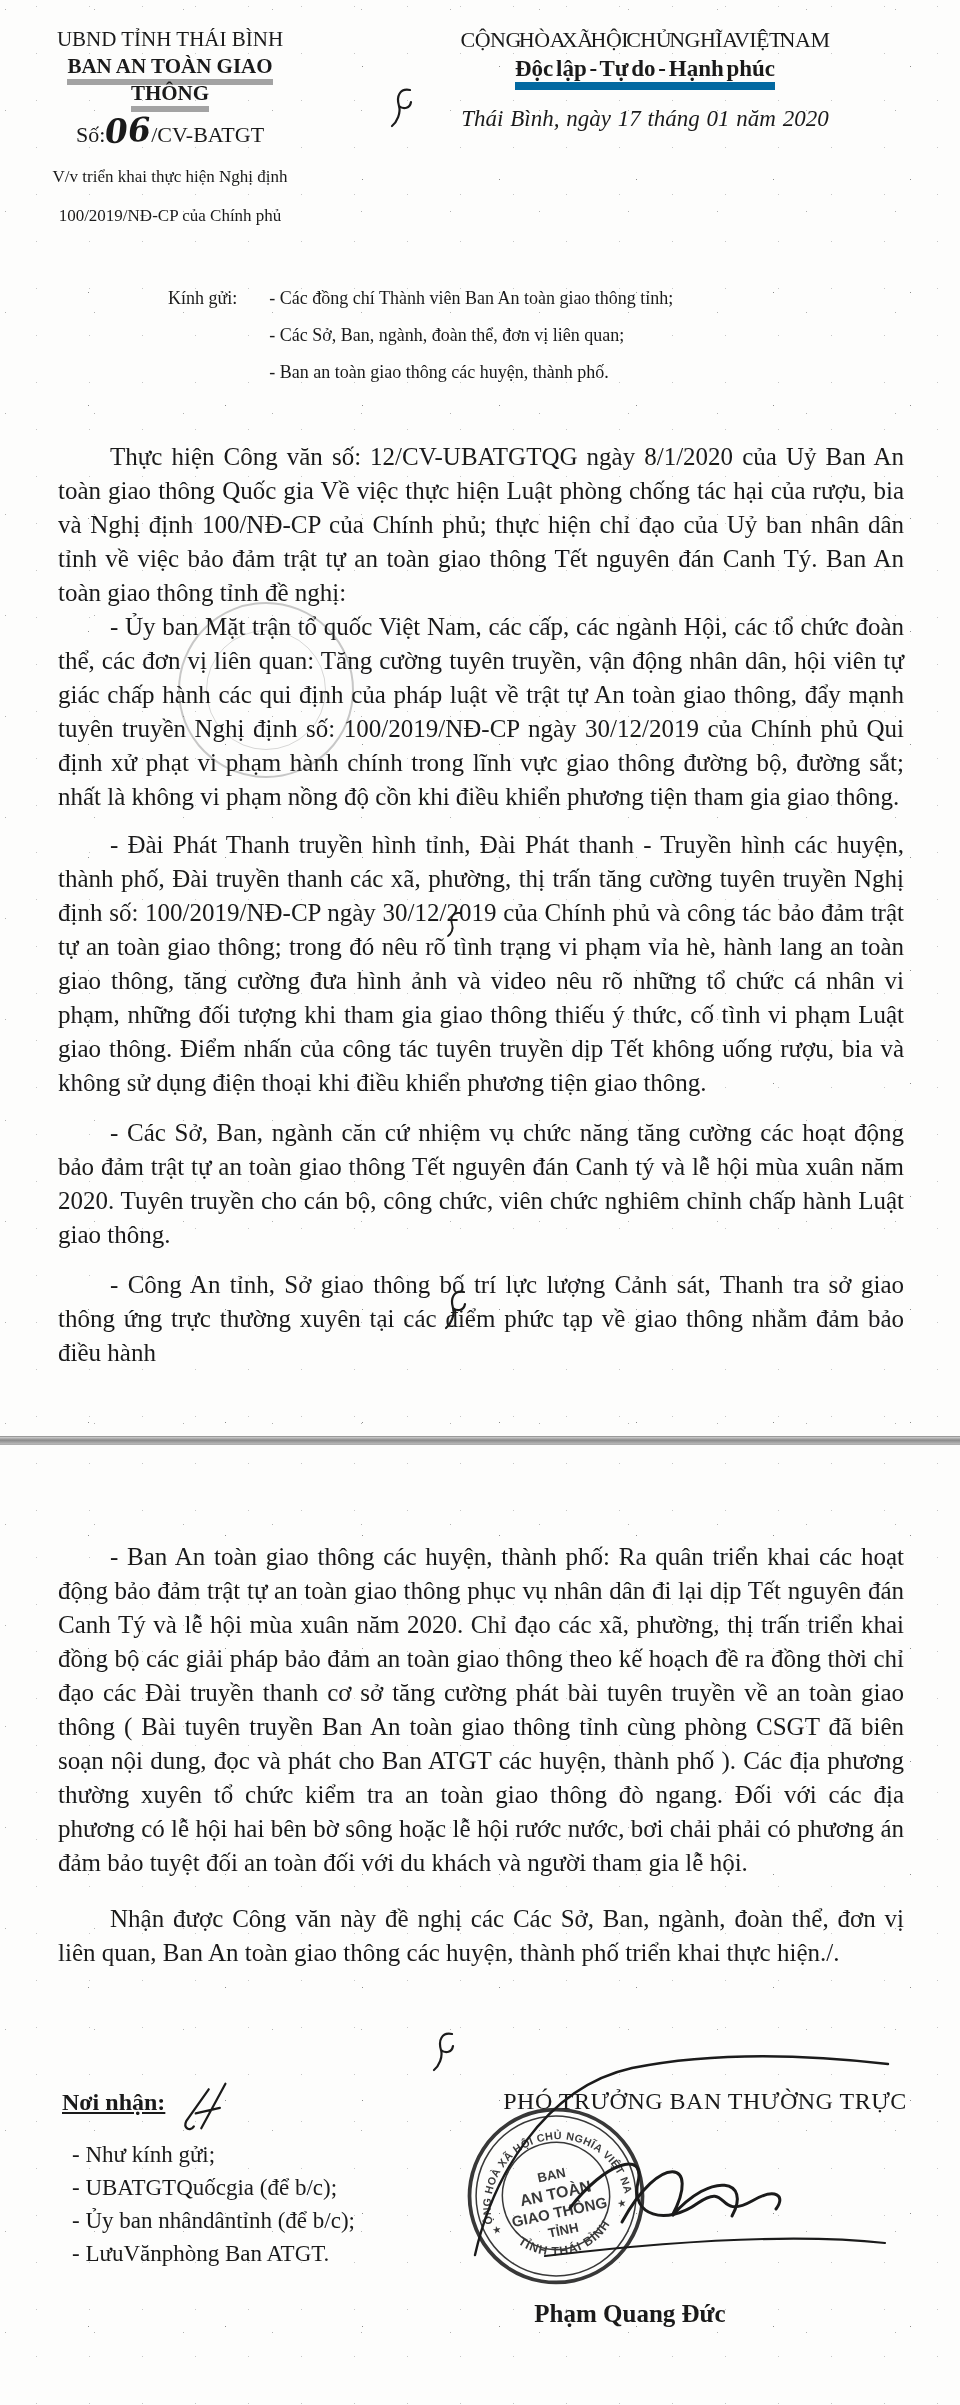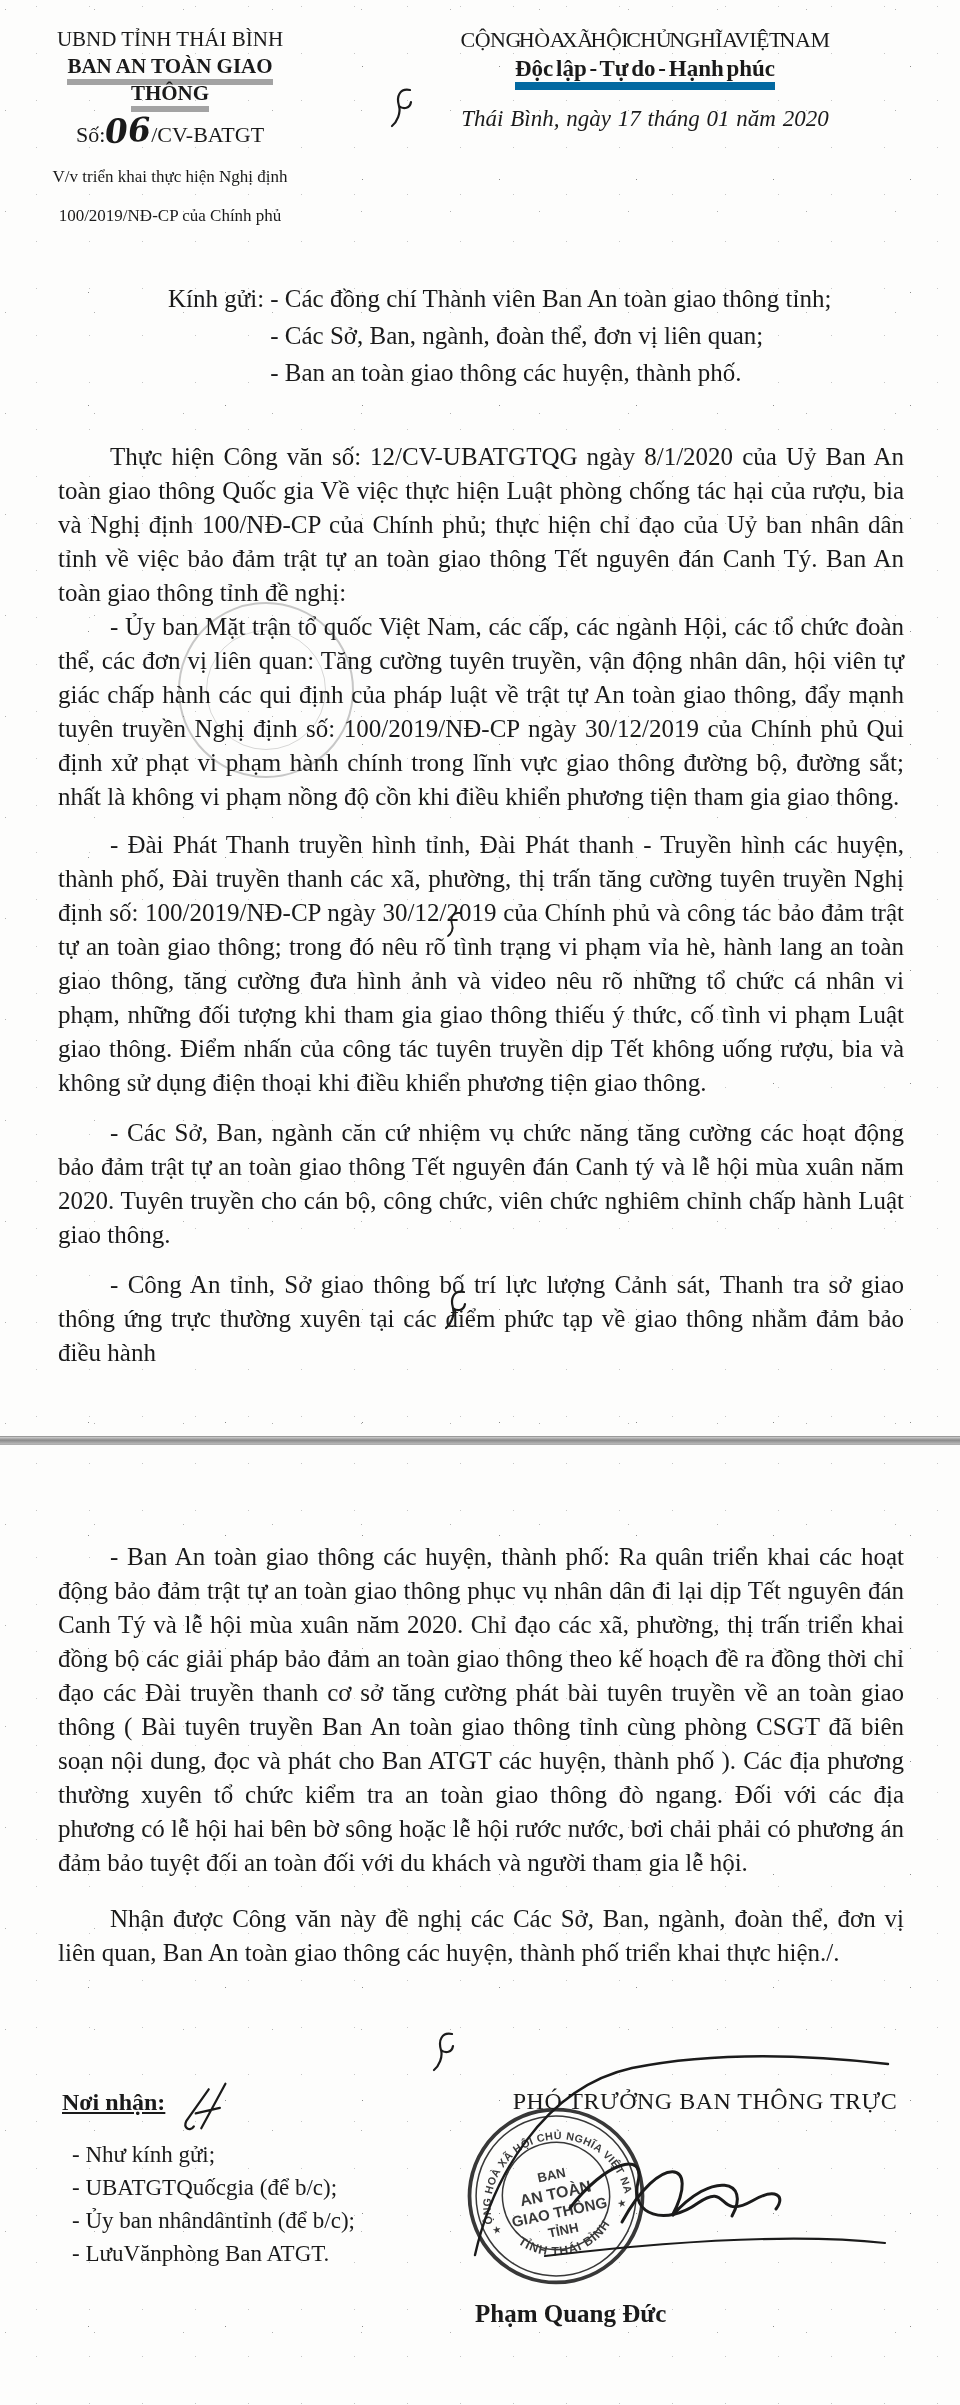--- a/index.html
+++ b/index.html
@@ -24,21 +24,21 @@
   .doc-number{margin-top:14px;font-size:22px;}
   .hand-number{font-family:"DejaVu Serif", serif;font-style:italic;font-weight:bold;
     font-size:33px;display:inline-block;transform:rotate(-4deg);line-height:20px;}
   .doc-subject{font-size:17px;line-height:21px;margin-top:18px;}
   .header-right{left:370px;top:26px;width:550px;text-align:center;}
   .motto-1{font-size:22px;line-height:28px;word-spacing:-7px;letter-spacing:-0.5px;}
   .motto-2{font-size:23px;font-weight:bold;line-height:30px;word-spacing:-3px;}
   .motto-2 span{border-bottom:8px solid #0369a1;padding-bottom:1px;}
   .place-date{font-style:italic;font-size:23px;margin-top:22px;word-spacing:1px;}
   
-  .salutation{left:168px;top:280px;display:flex;gap:6px;font-size:25px;line-height:37px;}
+  .salutation{left:168px;top:280px;display:flex;gap:32px;font-size:18px;line-height:37px;}
   .salutation-label{white-space:nowrap;}
   
   .bodyblock{left:58px;width:846px;font-size:25px;line-height:34px;text-align:justify;}
   .body-p1{top:440px;}
   .body-p2{top:1540px;}
   .para{margin:0 0 16px 0;}
   .para.indent{text-indent:52px;}
   .para.tight{margin-bottom:0;}
   .para.gap-sm{margin-bottom:14px;}
   .para.gap-lg{margin-bottom:22px;}
@@ -50,21 +50,21 @@
   
   .page-separator{left:0;top:1436px;width:960px;height:7px;
     background:linear-gradient(#cfcfcf,#8a8a8a 45%,#b9b9b9);
     border-top:1px solid #9a9a9a;border-bottom:1px solid #aeaeae;}
   
   .noi-nhan{left:62px;top:2080px;width:400px;}
   .noi-nhan-label{font-size:24px;font-weight:bold;text-decoration:underline;}
   .noi-nhan-list{font-size:23px;line-height:33px;margin-top:6px;padding-left:10px;}
   .signer-title{left:470px;top:2088px;width:470px;text-align:center;font-size:24px;
     letter-spacing:0.5px;white-space:nowrap;}
-  .signer-name{left:475px;top:2300px;width:310px;text-align:left;font-size:25px;font-weight:bold;}
+  .signer-name{left:475px;top:2300px;width:310px;text-align:center;font-size:25px;font-weight:bold;}
   .stamp-svg{left:462px;top:2102px;width:188px;height:188px;}
   .signature-svg{left:430px;top:2030px;width:470px;height:260px;}
   .mark{pointer-events:none;}
   svg path{fill:none;}
 </style>
 </head>
 <body>
 
 <div class="abs header-left">
   <div class="org-parent">UBND TỈNH THÁI BÌNH</div>
@@ -128,21 +128,21 @@
     <path d="M14,50 C10,56 2,52 6,44 L30,10 M22,52 L48,4 M16,36 L42,30" stroke="#1b1b1b" stroke-width="2.4" stroke-linecap="round"></path>
   </svg>
   <div class="noi-nhan-list">
     <div>- Như kính gửi;</div>
     <div>- UBATGTQuốcgia (để b/c);</div>
     <div>- Ủy ban nhândântỉnh (để b/c);</div>
     <div>- LưuVănphòng  Ban ATGT.</div>
   </div>
 </div>
 
-<div class="abs signer-title">PHÓ TRƯỞNG BAN THÔNG TRỰC</div>
+<div class="abs signer-title">PHÓ TRƯỞNG BAN THƯỜNG TRỰC</div>
 
 <svg class="abs stamp-svg" viewBox="0 0 200 200">
   <g transform="rotate(-12 100 100)" opacity="0.88">
     <circle cx="100" cy="100" r="92" stroke="#1d1d1d" stroke-width="4" fill="none"></circle>
     <circle cx="100" cy="100" r="85" stroke="#1d1d1d" stroke-width="1.6" fill="none"></circle>
     <circle cx="100" cy="100" r="57" stroke="#1d1d1d" stroke-width="1.6" fill="none"></circle>
     <defs>
       <path id="arcTop" d="M 28,112 A 72,72 0 1 1 172,112"></path>
       <path id="arcBot" d="M 36,118 A 68,68 0 0 0 164,118"></path>
     </defs>

